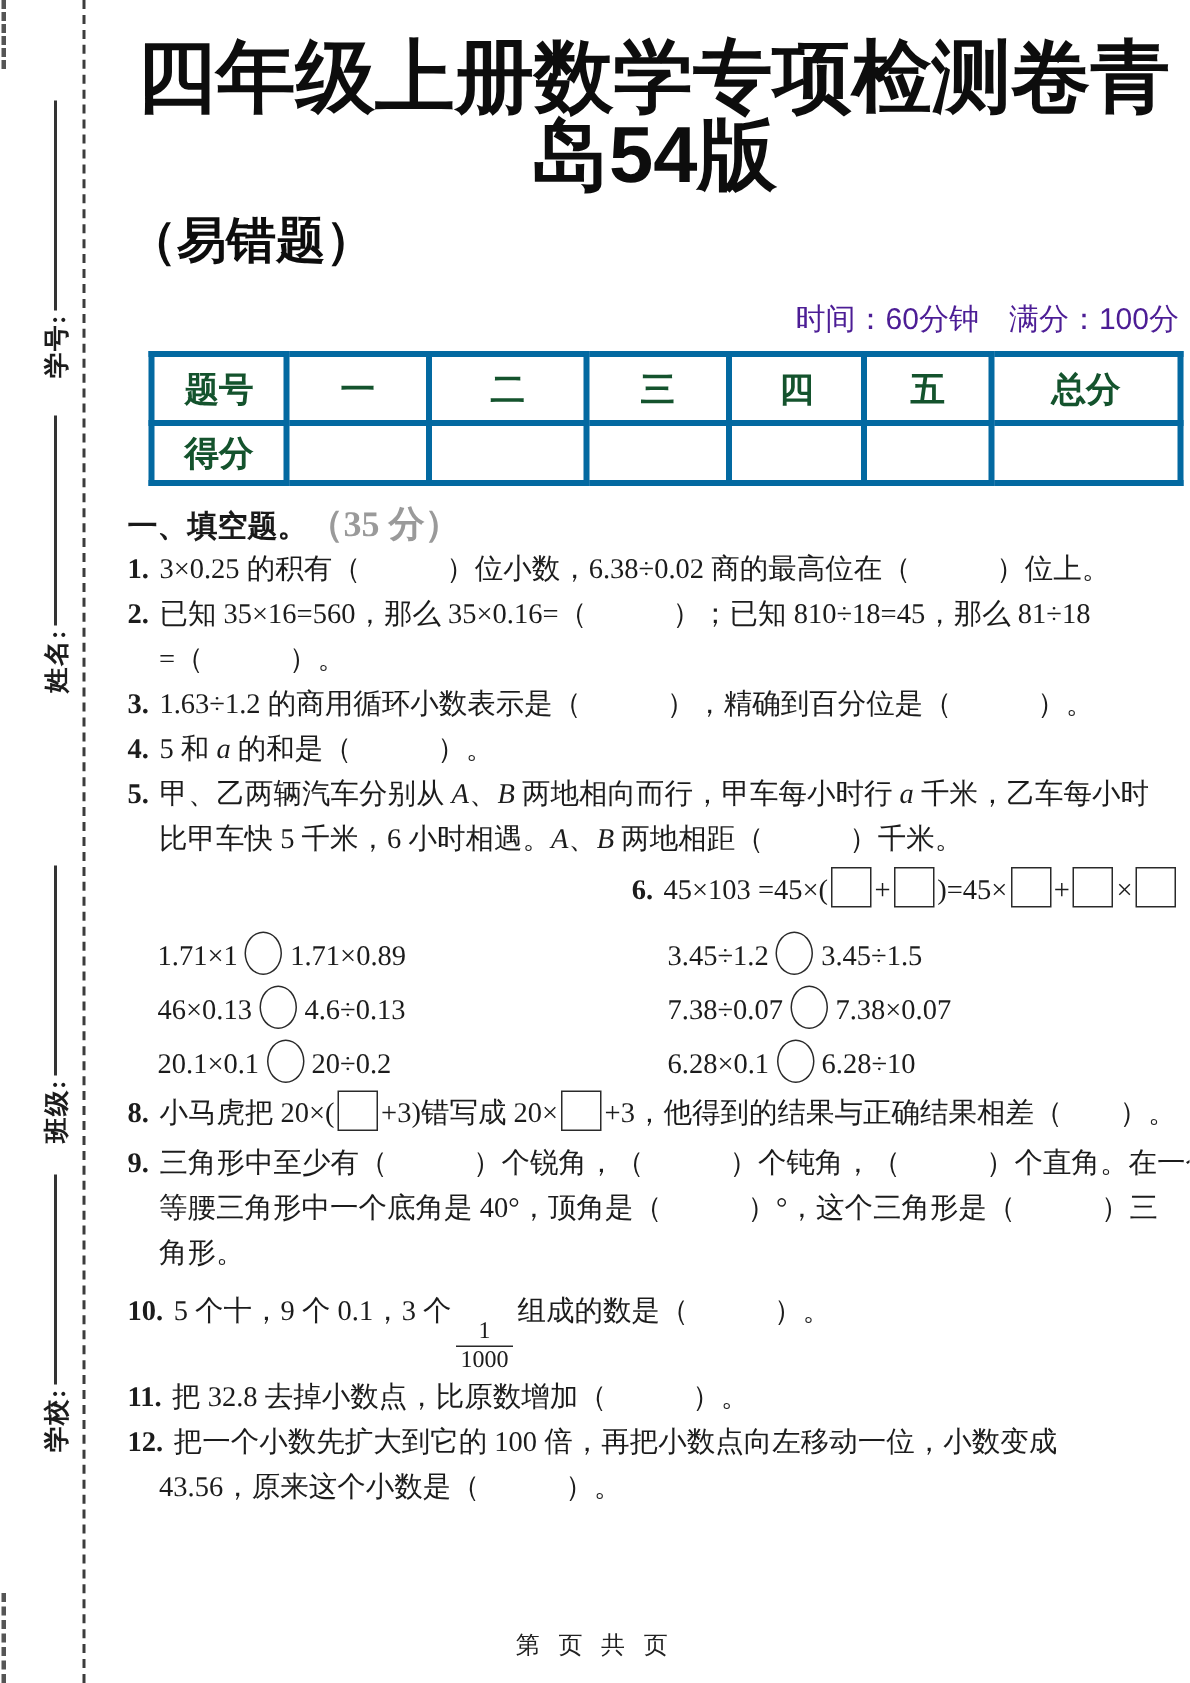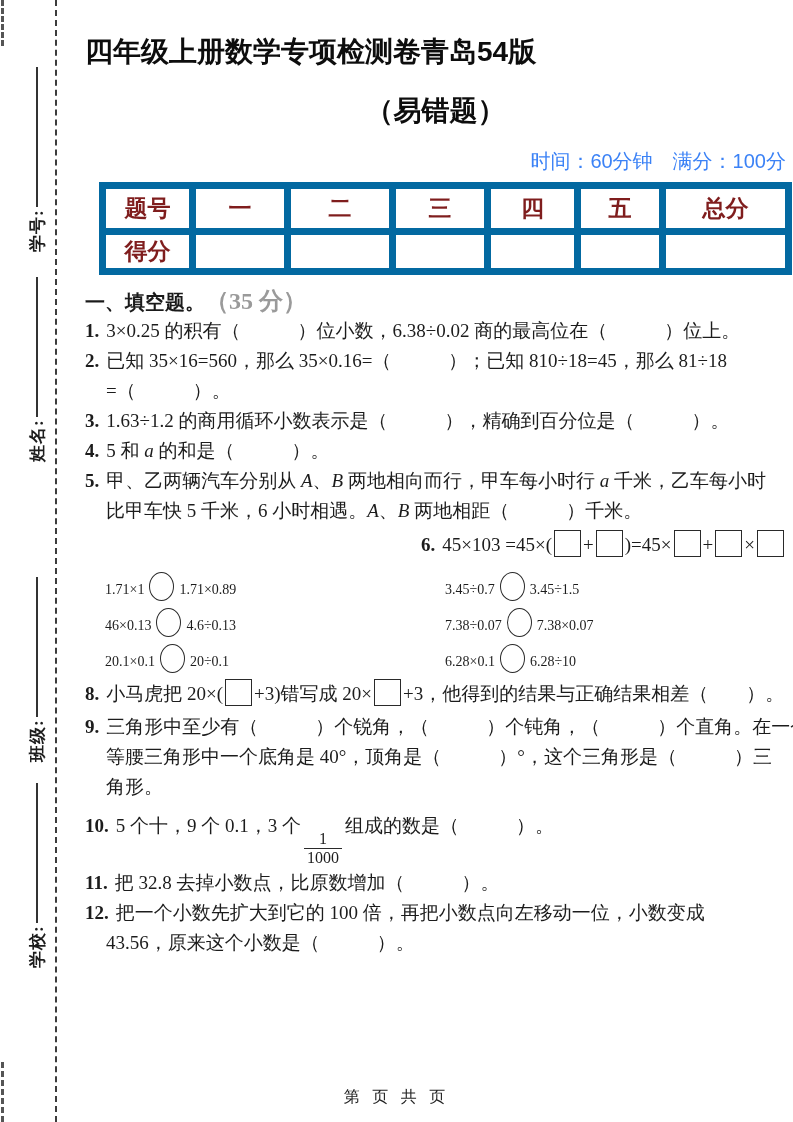--- a/index.html
+++ b/index.html
@@ -34,48 +34,48 @@
     letter-spacing:1px;
   }
   .side-line{flex:1;height:0;border-bottom:2px solid #333;margin-left:2px;}
 
   
   .main{position:absolute;left:85px;top:0;width:701px;}
   .title{
     margin:26px 0 0 0;
     font-family:"Liberation Sans","DejaVu Sans",sans-serif;
     font-weight:800;
-    font-size:28px;line-height:52px;
-    text-align:left;color:#0d0d0d;
+    font-size:53px;line-height:52px;
+    text-align:center;color:#0d0d0d;
     letter-spacing:0px;
   }
   .subtitle{
     margin-top:10px;
-    font-family:Liberation Serif, serif;
+    font-family:Liberation Mono, monospace;
     font-weight:800;
-    font-size:28px;line-height:46px;
-    text-align:center;color:#0d0d0d;
+    font-size:33px;line-height:46px;
+    color:#0d0d0d;
   }
   .info{
     margin-top:14px;
     font-family:"Liberation Sans","DejaVu Sans",sans-serif;
     font-size:20px;line-height:26px;
-    text-align:right;color:#3b82f6;
+    text-align:right;color:#4c1d95;
   }
   table.score{
     border-collapse:collapse;
     margin:8px 0 0 14px;
     width:686px;
     table-layout:fixed;
     font-family:"Liberation Sans","DejaVu Sans",sans-serif;
   }
   table.score th,table.score td{
-    border:7px solid #0369a1;
+    border:4px solid #0369a1;
     text-align:center;
-    font-size:23px;font-weight:bold;color:#7f1d1d;
+    font-size:23px;font-weight:bold;color:#14532d;
     padding:0;
   }
   table.score tr.hdr{height:46px;}
   table.score tr.scr{height:40px;}
   .sec-head{
     margin-top:12px;
     font-size:20px;line-height:28px;font-weight:bold;color:#1a1a1a;
   }
   .sec-pts{color:#9a9a9a;font-weight:bold;font-size:24px;}
 
@@ -99,21 +99,21 @@
   }
   .var{font-style:italic;font-family:"Liberation Serif","DejaVu Serif",serif;}
   .frac{
     display:inline-flex;flex-direction:column;align-items:center;
     vertical-align:-12px;margin:0 3px;line-height:1.15;font-size:16px;
   }
   .frac .fden{border-top:1.5px solid #2a2a2a;padding:0 3px;}
   .frac .fnum{padding:0 3px;}
 
   .cmp{padding-left:20px;margin-top:4px;}
-  .cmp-row{display:flex;height:36px;align-items:center;font-size:14px;}
+  .cmp-row{display:flex;height:36px;align-items:center;font-size:19px;}
   .cmp-cell{width:340px;white-space:nowrap;}
 
   .footer{
     position:absolute;left:0;bottom:14px;width:793px;
     text-align:center;
     font-family:"Liberation Sans","DejaVu Sans",sans-serif;
     font-size:16px;color:#222;
     letter-spacing:4px;
   }
 </style>
@@ -210,28 +210,28 @@
     </div>
 
     <div class="q">
       <div class="qline tall"><span class="qnum">6.</span><span>45×103 =45×(<span class="box"></span>+<span class="box"></span>)=45×<span class="box"></span>+<span class="box"></span>×<span class="box"></span></span></div>
     </div>
 
     <div class="q">
       <div class="cmp">
         <div class="cmp-row">
           <div class="cmp-cell"><span>1.71×1</span><span class="circle"></span><span>1.71×0.89</span></div>
-          <div class="cmp-cell"><span>3.45÷0.7</span><span class="circle"></span><span>3.45÷1.5</span></div>
+          <div class="cmp-cell"><span>3.45÷1.2</span><span class="circle"></span><span>3.45÷1.5</span></div>
         </div>
         <div class="cmp-row">
           <div class="cmp-cell"><span>46×0.13</span><span class="circle"></span><span>4.6÷0.13</span></div>
           <div class="cmp-cell"><span>7.38÷0.07</span><span class="circle"></span><span>7.38×0.07</span></div>
         </div>
         <div class="cmp-row">
-          <div class="cmp-cell"><span>20.1×0.1</span><span class="circle"></span><span>20÷0.1</span></div>
+          <div class="cmp-cell"><span>20.1×0.1</span><span class="circle"></span><span>20÷0.2</span></div>
           <div class="cmp-cell"><span>6.28×0.1</span><span class="circle"></span><span>6.28÷10</span></div>
         </div>
       </div>
     </div>
 
     <div class="q">
       <div class="qline tall36"><span class="qnum">8.</span><span>小马虎把 20×(<span class="box"></span>+3)错写成 20×<span class="box"></span>+3，他得到的结果与正确结果相差（　　）。</span></div>
     </div>
 
     <div class="q">

